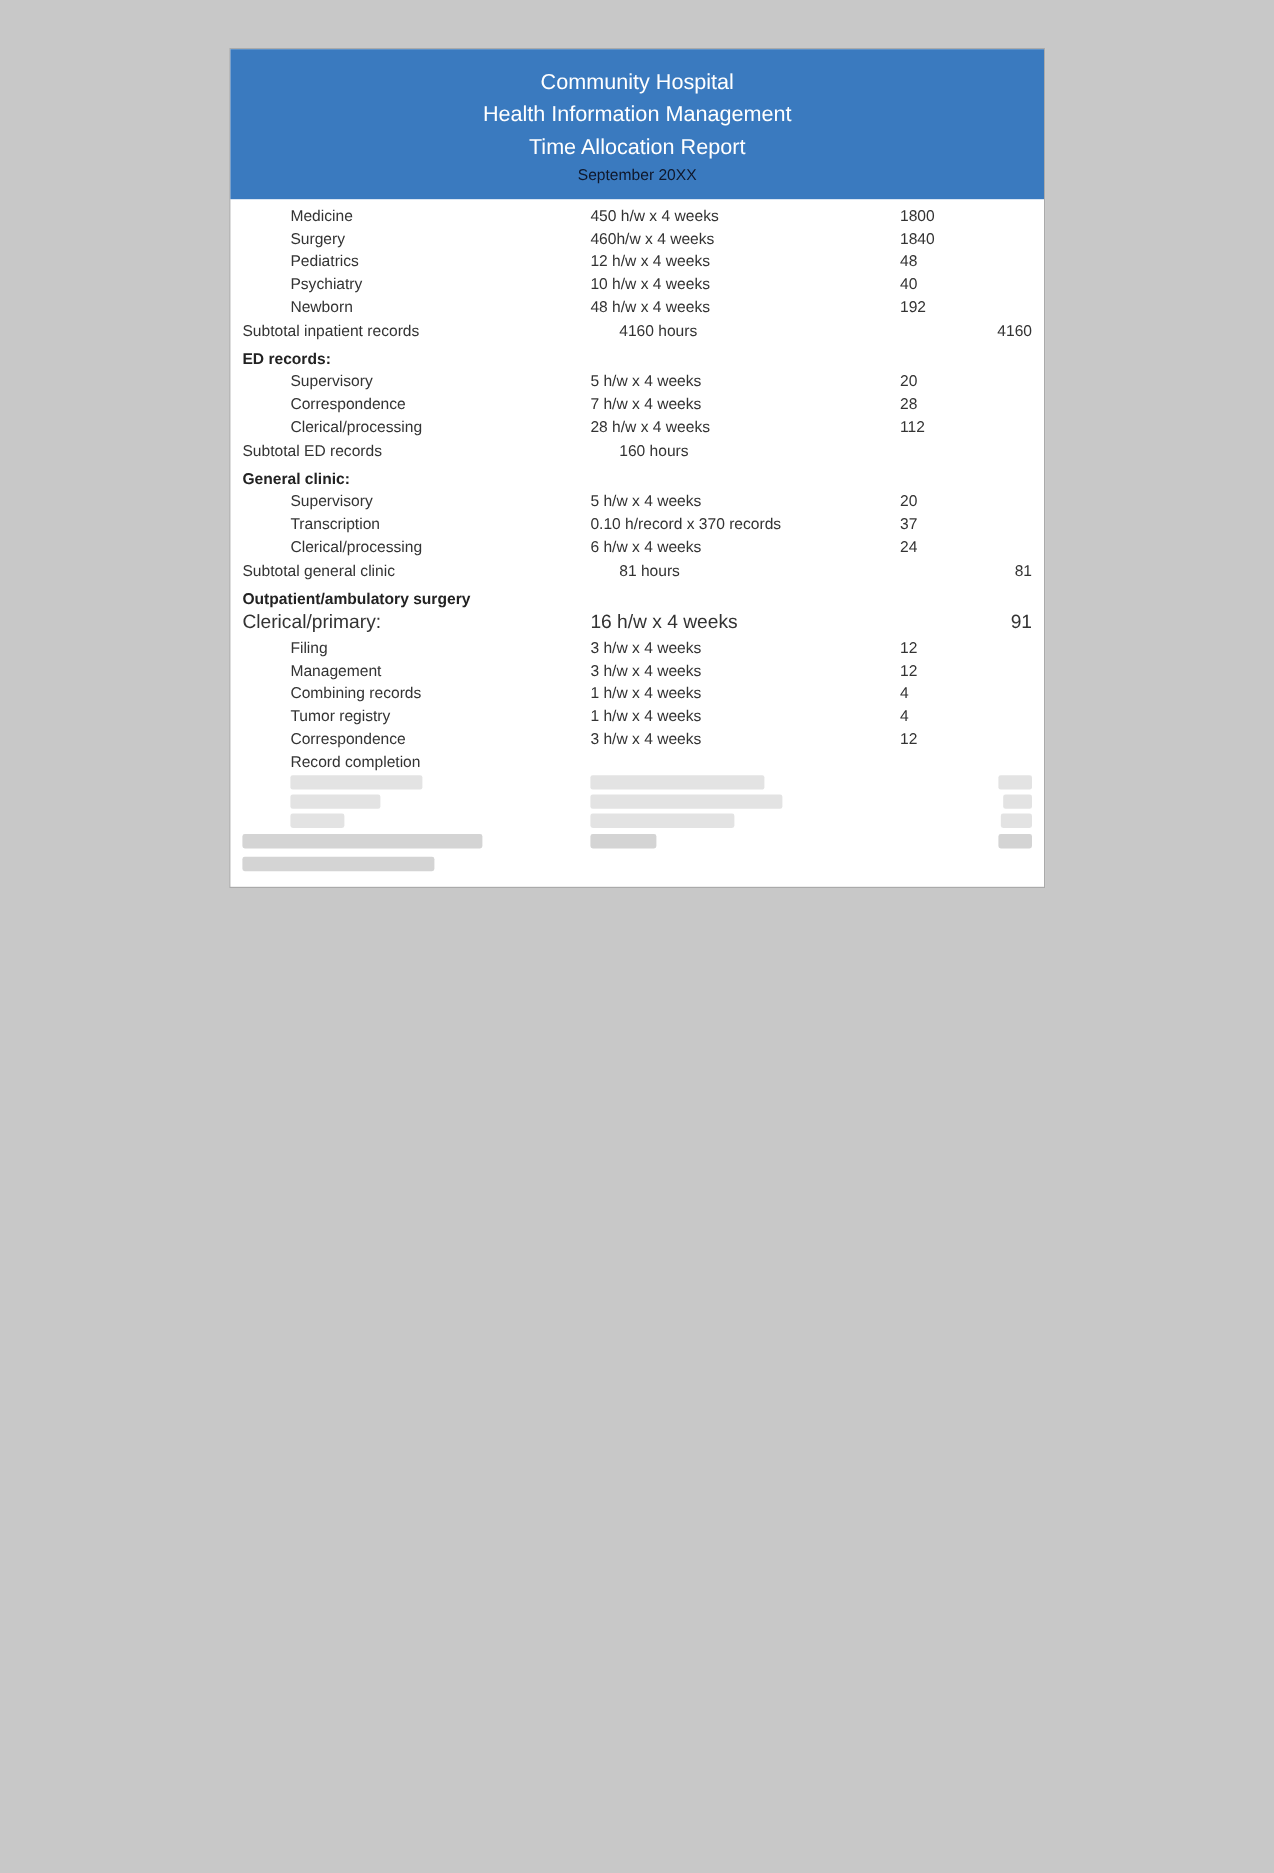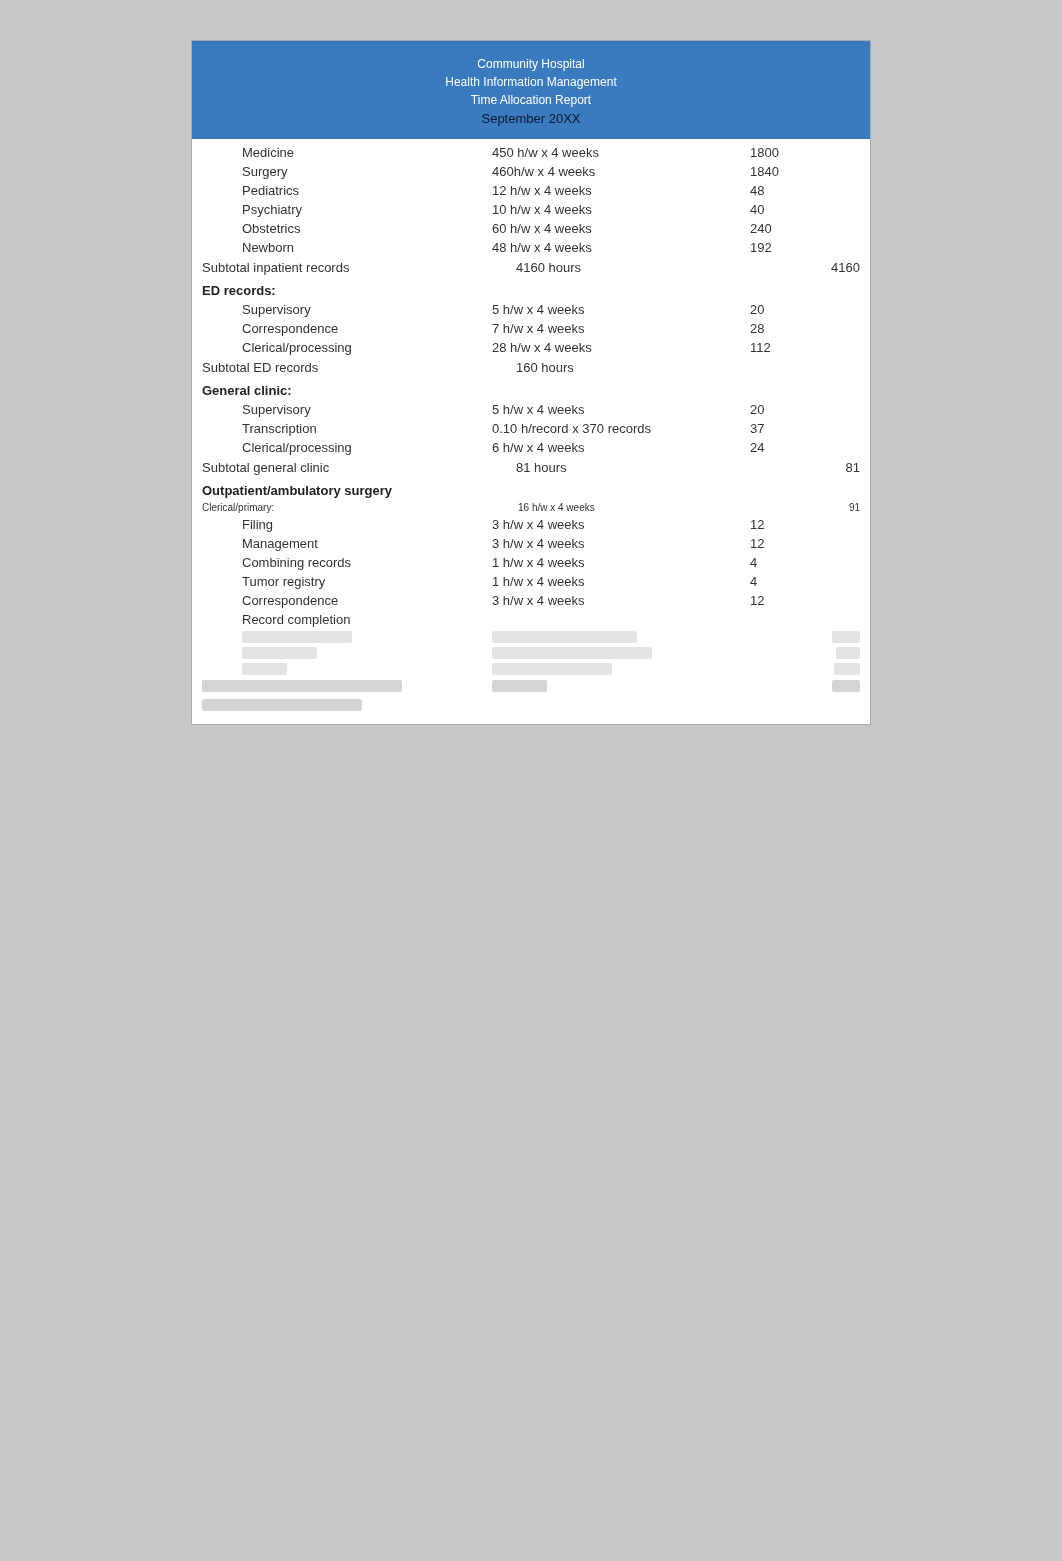--- a/index.html
+++ b/index.html
@@ -18,21 +18,21 @@
     }
     .report-header {
       background: #3a7abf;
       color: #ffffff;
       text-align: center;
       padding: 14px 10px 10px 10px;
     }
     .report-header .line {
       display: block;
       line-height: 1.5;
-      font-size: 12px;
+      font-size: 18px;
     }
     .report-header .line.date {
       color: #0f172a;
       font-size: 13px;
     }
     .col-headers {
       background: #3a7abf;
       display: flex;
       color: #ffffff;
       padding: 5px 10px 5px 10px;
@@ -96,29 +96,28 @@
       text-align: left;
     }
     .subtotal-row .col-worked {
       flex: 0 0 110px;
       text-align: right;
     }
     .clerical-primary-row {
       display: flex;
       align-items: baseline;
       padding: 2px 0;
-      font-size: 10px;
+      font-size: 16px;
       color: #333;
     }
     .clerical-primary-row .col-service {
       flex: 0 0 290px;
     }
     .clerical-primary-row .col-hours {
       flex: 1;
-      margin-left: 26px;
     }
     .clerical-primary-row .col-worked {
       flex: 0 0 110px;
       text-align: right;
     }
     .blurred-row {
       display: flex;
       align-items: baseline;
       padding: 2px 0;
     }
@@ -183,25 +182,20 @@
       <div class="col-service">Pediatrics</div>
       <div class="col-hours">12 h/w x 4 weeks</div>
       <div class="col-worked">48</div>
     </div>
     <div class="data-row">
       <div class="col-service">Psychiatry</div>
       <div class="col-hours">10 h/w x 4 weeks</div>
       <div class="col-worked">40</div>
     </div>
     <div class="data-row">
-      <div class="col-service">Obstetrics</div>
-      <div class="col-hours">60 h/w x 4 weeks</div>
-      <div class="col-worked">240</div>
-    </div>
-    <div class="data-row">
       <div class="col-service">Newborn</div>
       <div class="col-hours">48 h/w x 4 weeks</div>
       <div class="col-worked">192</div>
     </div>
     <div class="subtotal-row">
       <div class="col-service">Subtotal inpatient records</div>
       <div class="col-hours">4160 hours</div>
       <div class="col-worked">4160</div>
     </div>
 

